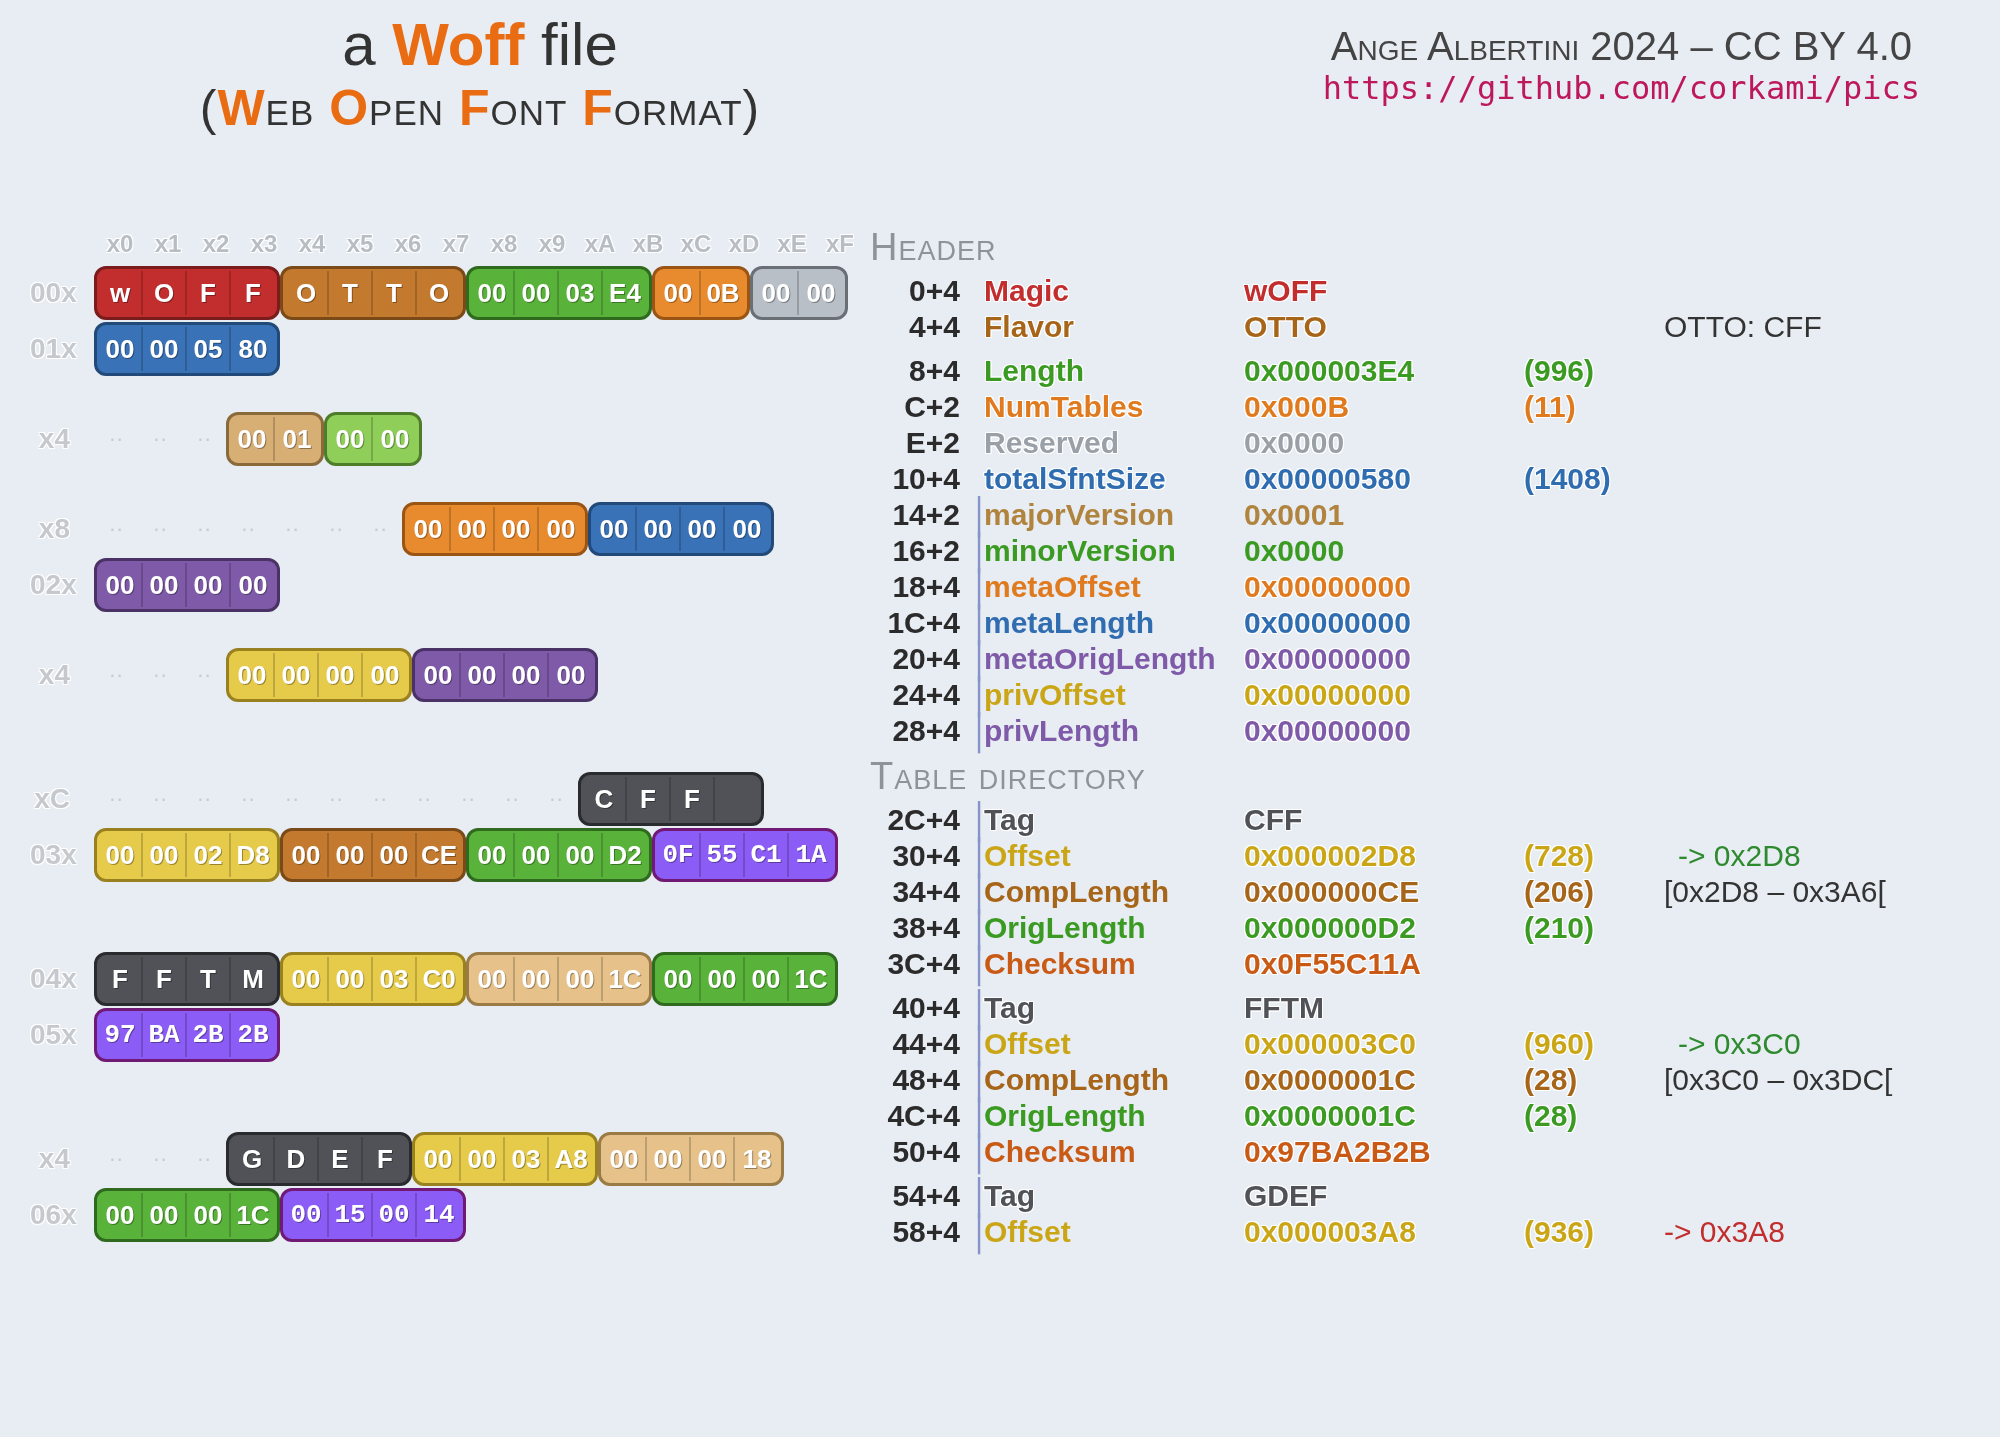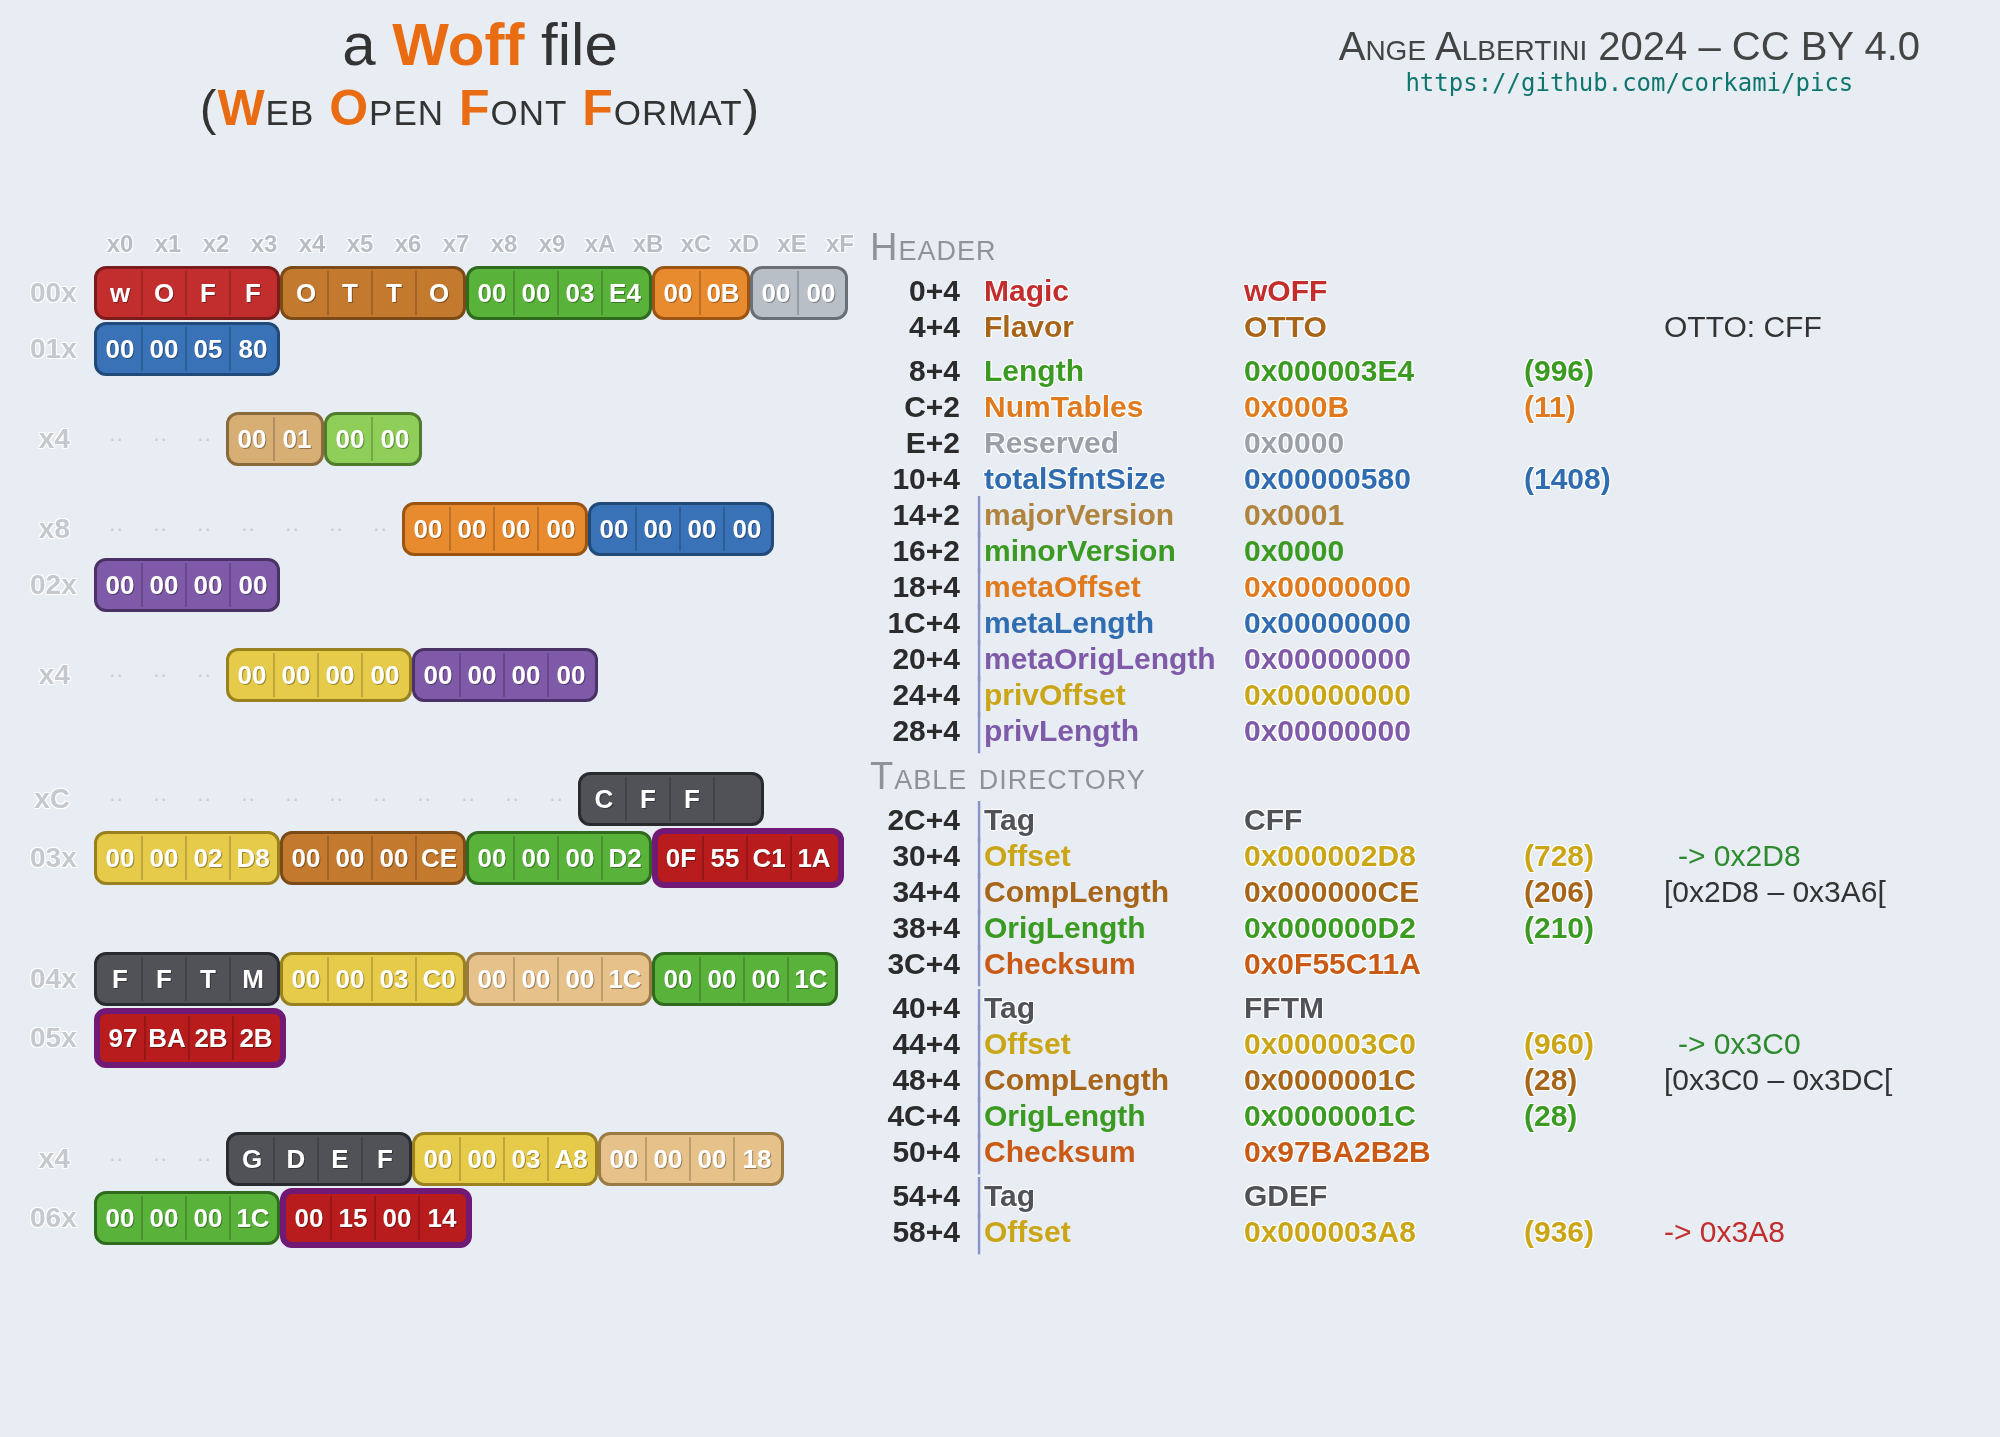--- a/index.html
+++ b/index.html
@@ -23,21 +23,21 @@
   .title .hl { color: #e96b12; font-weight: bold; }
   .title .line2 { font-variant: small-caps; letter-spacing: 1px; }
   .attr {
     position: absolute;
     right: 80px; top: 24px;
     text-align: center;
     font-size: 40px;
     color: #444;
     font-variant: small-caps;
   }
-  .attr .url { font-variant: normal; font-family: monospace; font-size: 24px; color: #0f766e; }
+  .attr .url { font-variant: normal; font-family: monospace; font-size: 32px; color: #be185d; }
 
   
   .hexpanel { position: absolute; left: 30px; top: 230px; }
   .hexhdr {
     font-size: 24px; color: #b8bdc4; font-weight: bold;
     text-shadow: 1px 1px 0 #fff, -1px -1px 0 #fff, -1px 1px 0 #fff, 1px -1px 0 #fff;
     height: 36px;
     display: flex;
   }
   .hexhdr span { width: 48px; text-align: center; }
@@ -73,21 +73,21 @@
   .c-green  { background:#59b33a; border:3px solid #2f6a1e; }
   .c-orange { background:#e88b2e; border:3px solid #9a5414; }
   .c-gray   { background:#b9bfc6; border:3px solid #6a6f75; }
   .c-blue   { background:#3a72b8; border:3px solid #224a78; }
   .c-tan    { background:#d7ae74; border:3px solid #8a6a3a; }
   .c-tan2   { background:#e6c28a; border:3px solid #9a7a45; }
   .c-purple { background:#7e5aa8; border:3px solid #4a3266; }
   .c-yellow { background:#e6cb4b; border:3px solid #9a8120; }
   .c-dgray  { background:#505257; border:3px solid #2a2b2e; }
   .c-lgreen { background:#8fce58; border:3px solid #4f7c2a; }
-  .c-dorange{ background:#b91c1c; border:6px solid #701a75; }
+  .c-dorange{ background:#8b5cf6; border:3px solid #701a75;font-family:Liberation Mono, monospace; }
 
   
   .desc { position:absolute; left:870px; top:220px; font-family:"Comic Sans MS", sans-serif; }
   .section {
     font-size:38px; color:#8e9399; font-variant:small-caps; letter-spacing:1px;
     margin-top:6px; margin-bottom:4px;
   }
   .drow { height:36px; font-size:30px; display:flex; align-items:center; }
   .off  { width:100px; text-align:right; font-weight:bold; color:#2b2b2b; padding-right:10px; }
   .bar  { width:14px; color:#8893c9; font-size:34px; font-weight:bold; }

